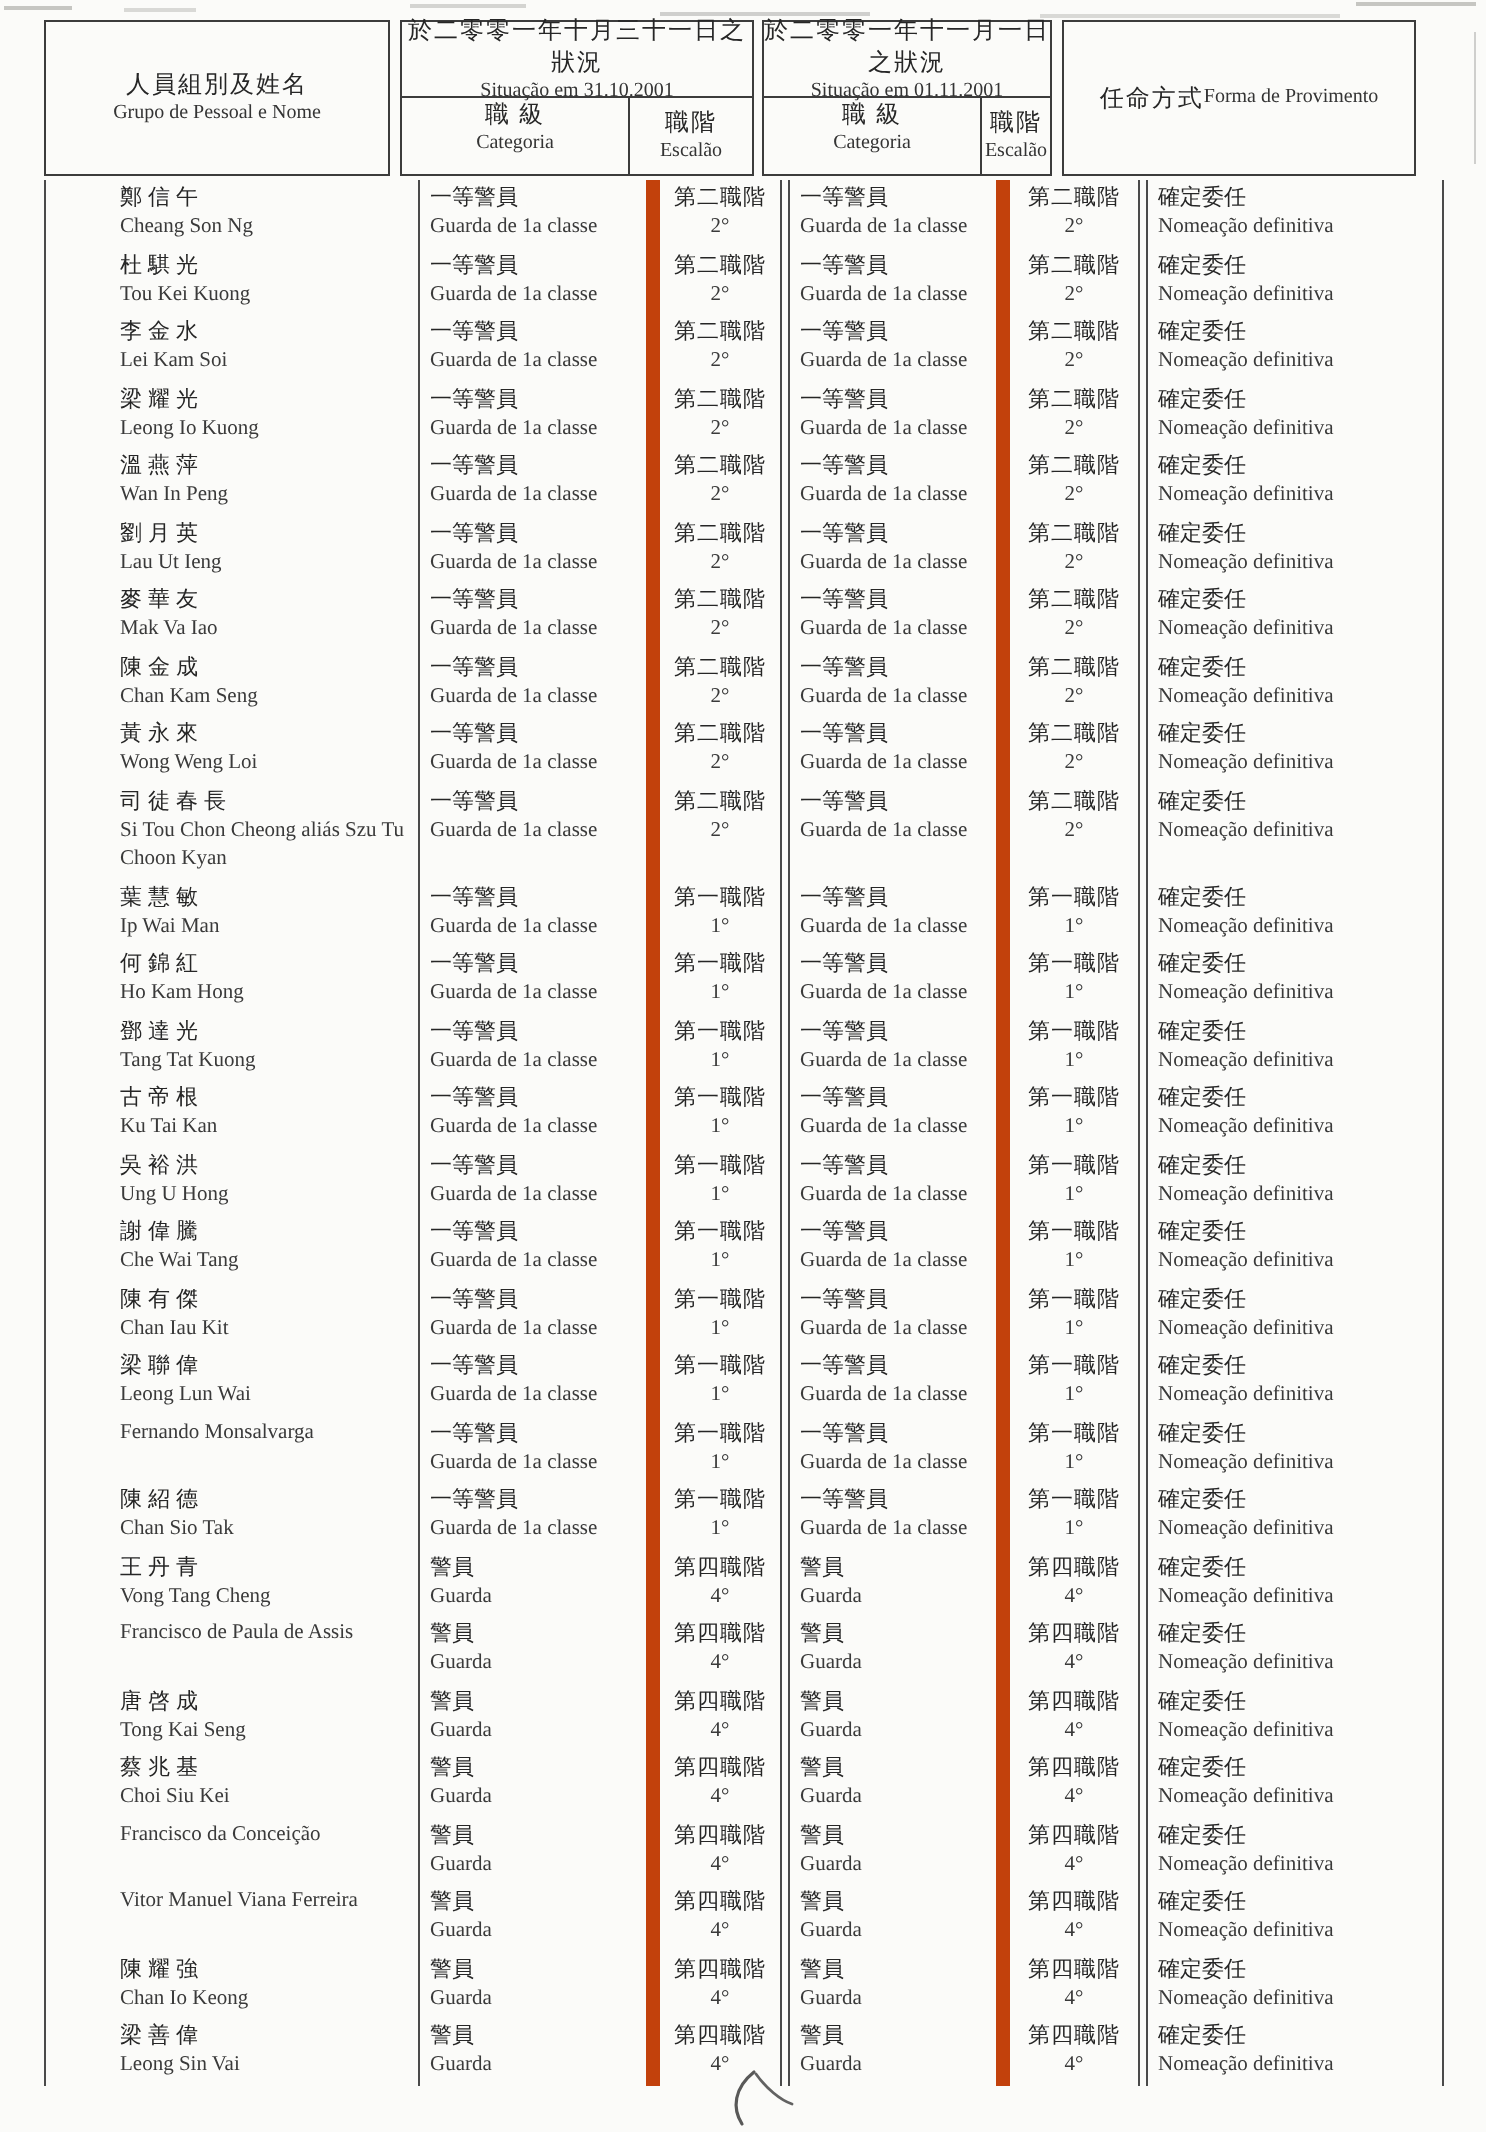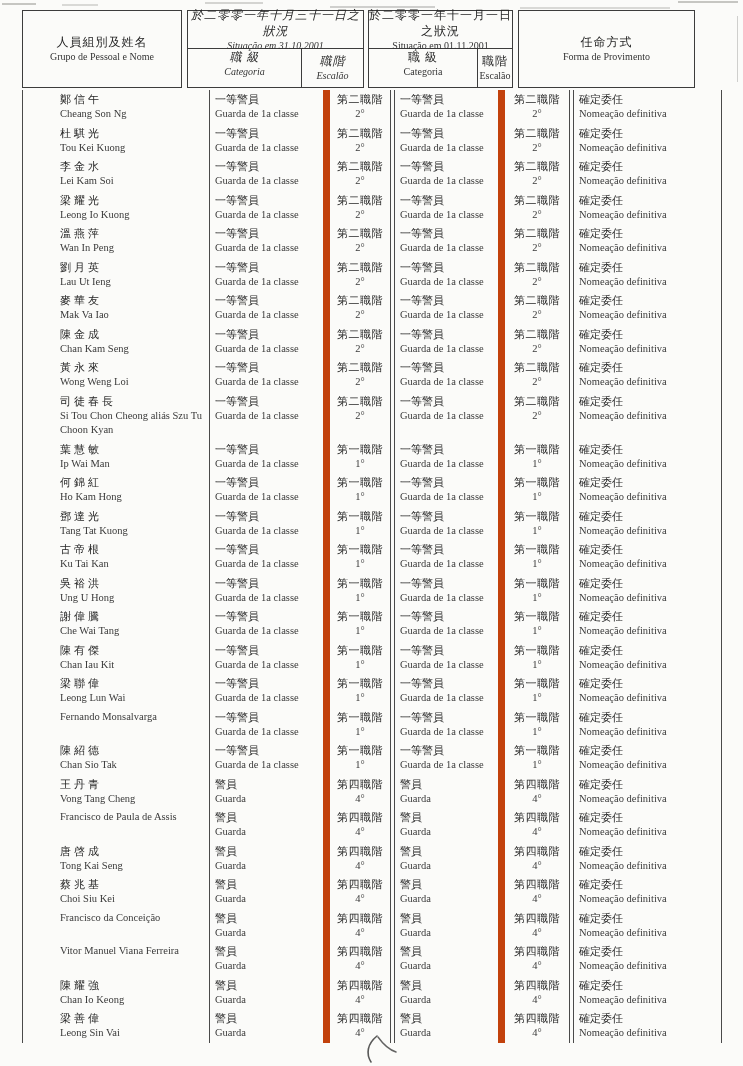--- a/index.html
+++ b/index.html
@@ -17,24 +17,24 @@
   .dash.d2{left:62px;top:4px;width:36px;opacity:.35;}
   .dash.d3{left:205px;top:2px;width:58px;opacity:.4;}
   .dash.d4{left:330px;top:6px;width:105px;opacity:.45;}
   .dash.d5{left:520px;top:7px;width:150px;opacity:.35;}
   .dash.d6{left:678px;top:1px;width:60px;opacity:.55;}
   .vline-artifact{position:absolute;left:737px;top:16px;width:1px;height:66px;background:#b3b3af;opacity:.6;}
   
   .doc{position:absolute;left:22px;top:10px;width:700px;}
   .thead{display:flex;align-items:stretch;height:78px;}
   .hbox{border:1.5px solid #3c3c3c;background:transparent;box-sizing:border-box;}
-  .name-box{width:160px;display:flex;flex-direction:column;justify-content:center;align-items:center;text-align:center;}
-  .forma-box{width:177px;margin-left:5px;display:flex;flex-direction:column;justify-content:center;align-items:center;text-align:center;}
+  .name-box{width:173px;display:flex;flex-direction:column;justify-content:center;align-items:center;text-align:center;}
+  .forma-box{width:177px;margin-left:5px;display:flex;flex-direction:row;justify-content:center;align-items:center;text-align:center;}
   .group-box{display:flex;flex-direction:column;}
-  .g1{width:177px;margin-left:5px;font-style:italic;}
+  .g1{width:177px;margin-left:5px;}
   .g2{width:145px;margin-left:4px;}
   .gtitle{height:37px;border-bottom:1.5px solid #3c3c3c;display:flex;flex-direction:column;justify-content:center;align-items:center;text-align:center;}
   .gsub{flex:1;display:flex;}
   .gcat{display:flex;flex-direction:column;justify-content:flex-start;align-items:center;border-right:1.5px solid #3c3c3c;text-align:center;}
   .g1 .gcat{width:113px;}
   .g2 .gcat{width:108px;}
   .gesc{flex:1;display:flex;flex-direction:column;justify-content:center;align-items:center;text-align:center;}
   .zh{font-size:12px;line-height:16px;letter-spacing:1px;color:#262626;}
   .pt{font-size:10px;line-height:14px;color:#343434;}
   

